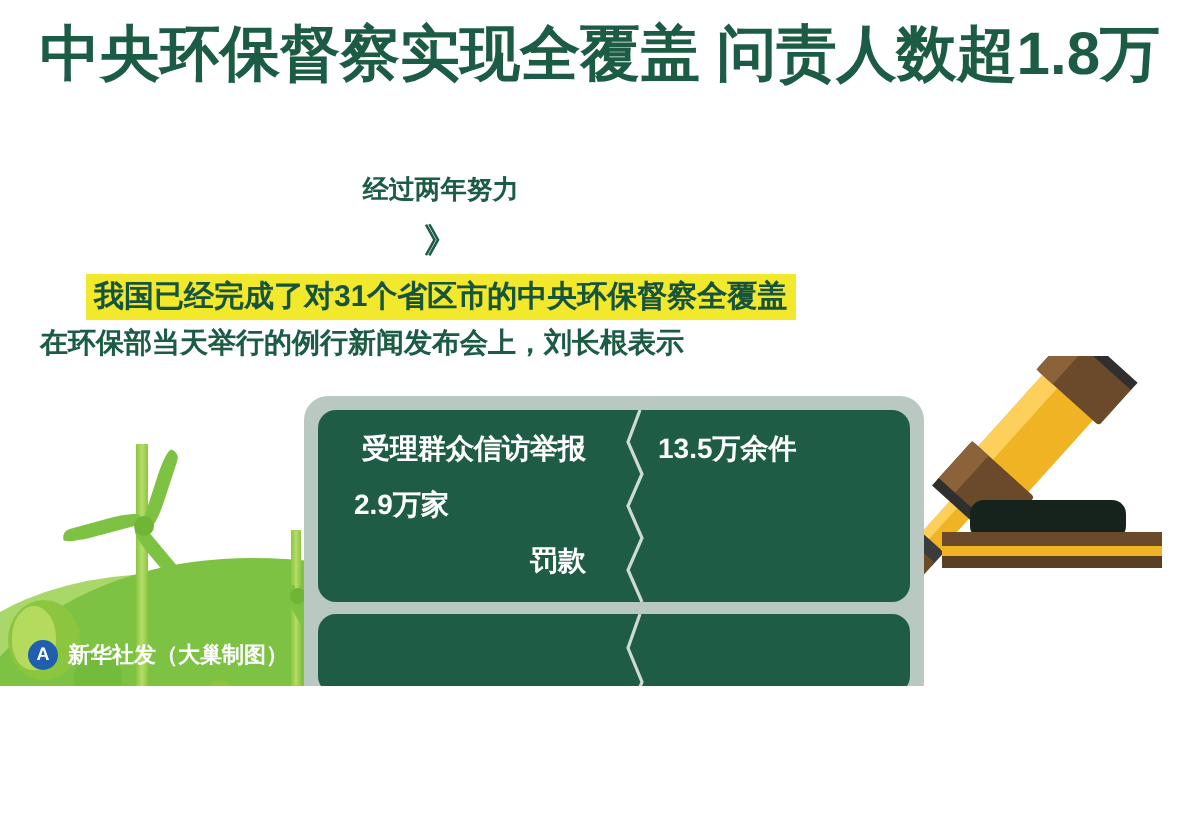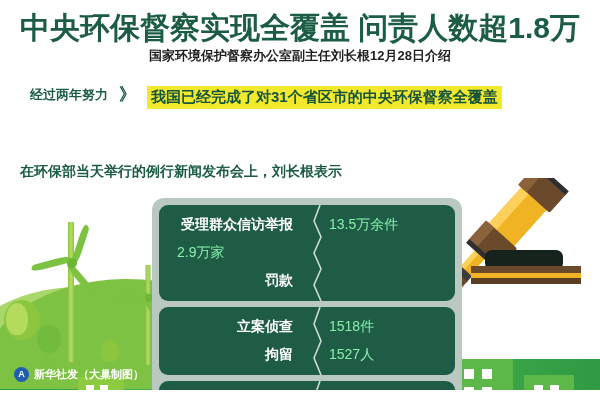--- a/index.html
+++ b/index.html
@@ -6,21 +6,21 @@
     margin: 0;
     padding: 0;
     background: #ffffff;
   }
   body {
     font-family: "Liberation Sans", "DejaVu Sans", sans-serif;
   }
   #poster {
     position: relative;
     width: 600px;
-    height: 390px;
+    height: 343px;
     overflow: hidden;
     background: #ffffff;
   }
 
   
   .bg-layer { position: absolute; left: 0; top: 0; width: 600px; height: 417px; }
 
   .hill-white { position:absolute; left:0; top:0; width:600px; height:417px; background:#fff; }
 
   
@@ -55,22 +55,22 @@
     position: absolute; left: 0; top: 48px; width: 600px;
     text-align: center;
     font-size: 13px;
     font-weight: bold;
     color: #1f1f1f;
     line-height: 16px;
   }
 
   
   .lead-row {
-    position: absolute; left: 30px; top: 86px;
-    display: flex; gap: 8px;
+    position: absolute; left: 43px; top: 86px;
+    display: flex; align-items: center; gap: 8px; flex-direction: column;
   }
   .lead-label {
     font-size: 13px; font-weight: bold; color: #1c5c44; white-space: nowrap;
   }
   .lead-arrow {
     font-size: 17px; font-weight: bold; color: #1c5c44; line-height: 1;
     padding: 0 3px;
   }
   .lead-highlight {
     background: #f3e92c;
@@ -204,23 +204,23 @@
     padding-right: 18px;
     box-sizing: border-box;
     color: #ffffff;
     font-size: 14px;
     font-weight: bold;
     white-space: nowrap;
   }
   .row-value {
     flex: 1;
     padding-left: 18px;
-    color: #86efac;
+    color: #ffffff;
     font-size: 14px;
-    font-weight: normal;
+    font-weight: bold;
     white-space: nowrap;
   }
 
   
   .gavel { position: absolute; left: 455px; top: 178px; width: 145px; height: 130px; z-index: 4; }
 
   
   .city { position: absolute; bottom: 0; width: 600px; height: 80px; z-index: 2; }
 
   
@@ -332,21 +332,20 @@
         <ellipse cx="425" cy="52" rx="16" ry="24"></ellipse>
       </g>
       <g stroke="#6fb536" stroke-width="2" fill="none">
         <path d="M300 78 L300 20"></path>
         <path d="M425 80 L425 34"></path>
       </g>
     </svg>
   </div>
 
   <div class="title">中央环保督察实现全覆盖  问责人数超1.8万</div>
-  <div class="subtitle">国家环境保护督察办公室副主任刘长根12月28日介绍</div>
 
   <div class="lead-row">
     <span class="lead-label">经过两年努力</span>
     <span class="lead-arrow">》</span>
     <span class="lead-highlight">我国已经完成了对31个省区市的中央环保督察全覆盖</span>
   </div>
 
 
   <div class="section-lead">在环保部当天举行的例行新闻发布会上，刘长根表示</div>
 
@@ -364,33 +363,20 @@
           <div class="row-value">2.9万家</div>
         </div>
         <div class="row">
           <div class="row-label">罚款</div>
         </div>
       </div>
       <div class="group">
         <svg class="zig" viewBox="0 0 14 68" preserveAspectRatio="none">
           <path d="M9 0 L3 17 L10 34 L3 51 L10 68 " stroke="#cddbd3" stroke-width="1.6" fill="none"></path>
         </svg>
-        <div class="row">
-          <div class="row-label">立案侦查</div>
-          <div class="row-value">1518件</div>
-        </div>
-        <div class="row">
-          <div class="row-label">拘留</div>
-          <div class="row-value">1527人</div>
-        </div>
-      </div>
-      <div class="group">
-        <svg class="zig" viewBox="0 0 14 68" preserveAspectRatio="none">
-          <path d="M9 0 L3 17 L10 34 L3 51 L10 68 " stroke="#cddbd3" stroke-width="1.6" fill="none"></path>
-        </svg>
         <div class="row"></div>
       </div>
     </div>
 
   <svg class="gavel" viewBox="0 0 145 130">
 
     <g transform="rotate(42 60 40)">
       <rect x="52" y="38" width="13" height="88" fill="#f0b323"></rect>
       <rect x="52" y="38" width="5" height="88" fill="#fdd05c"></rect>
       <rect x="50" y="112" width="17" height="9" fill="#3b3b3b"></rect>

